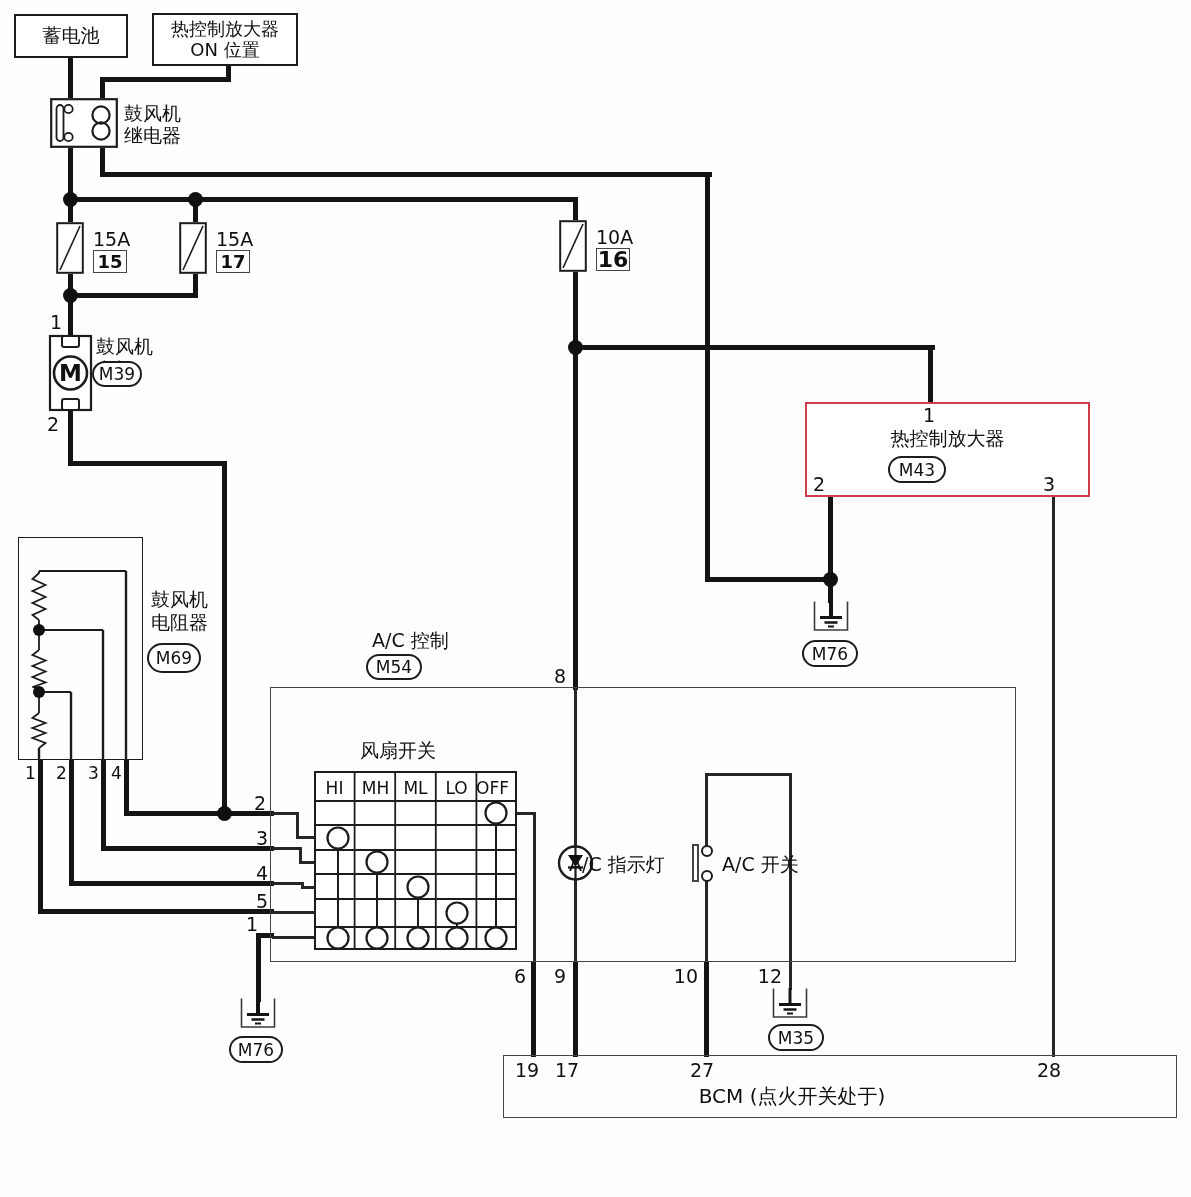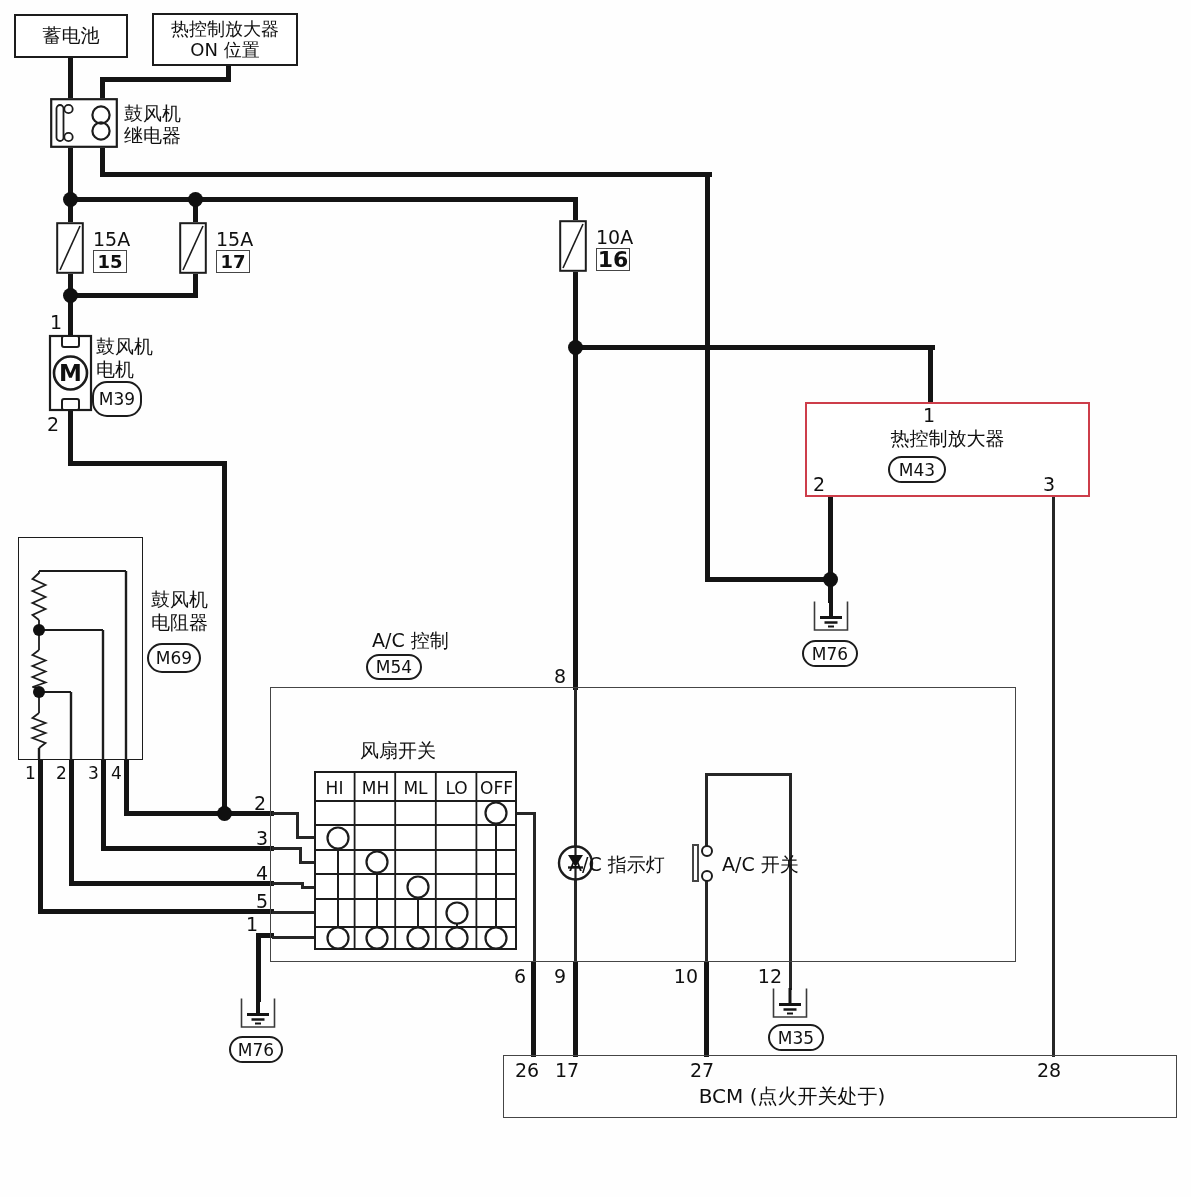--- a/index.html
+++ b/index.html
@@ -142,21 +142,21 @@
   <svg style="left:48px;top:333px" width="46" height="80" viewBox="0 0 46 80">
     <rect x="2" y="3" width="41" height="74" fill="#fff" stroke="#1c1c1c" stroke-width="2.2"></rect>
     <rect x="14" y="3" width="17" height="11" rx="2" fill="#fff" stroke="#1c1c1c" stroke-width="2"></rect>
     <rect x="14" y="66" width="17" height="11" rx="2" fill="#fff" stroke="#1c1c1c" stroke-width="2"></rect>
     <circle cx="22.5" cy="40" r="16.5" fill="#fff" stroke="#1c1c1c" stroke-width="2.6"></circle>
     <text x="22.5" y="48" text-anchor="middle" font-size="23" font-weight="bold" fill="#101010">M</text>
   </svg>
   <div class="pin r" style="left:41px;top:415px;width:18px">2</div>
   <div class="zh" style="left:96px;top:336px">鼓风机</div>
   <div class="zh" style="left:96px;top:359px">电机</div>
-  <div class="oval" style="left:92px;top:381px;width:50px;height:36px">
+  <div class="oval" style="left:92px;top:361px;width:50px;height:26px">
     <span>M39</span>
   </div>
 
   <div class="box" style="left:18px;top:537px;width:125px;height:223px;border-width:1.8px;background:transparent"></div>
   <svg style="left:18px;top:537px" width="125" height="223" viewBox="0 0 125 223">
     <polyline points="21,34 21,36 14.5,42 27.5,48 14.5,54 27.5,60 14.5,66 27.5,72 14.5,78 21,83" fill="none" stroke="#1c1c1c" stroke-width="1.8"></polyline>
     <polyline points="21,113 14.5,118 27.5,123.5 14.5,129 27.5,134.5 14.5,140 27.5,145.5 14.5,150 21,151" fill="none" stroke="#1c1c1c" stroke-width="1.8"></polyline>
     <polyline points="21,176 14.5,181 27.5,186 14.5,191 27.5,196 14.5,201 27.5,206 21,211" fill="none" stroke="#1c1c1c" stroke-width="1.8"></polyline>
     <line x1="21" y1="34" x2="108" y2="34" stroke="#1c1c1c" stroke-width="2"></line>
     <line x1="108" y1="34" x2="108" y2="223" stroke="#1c1c1c" stroke-width="2.4"></line>
@@ -239,21 +239,21 @@
     <circle cx="24" cy="167" r="10.5" fill="#fff" stroke="#1c1c1c" stroke-width="2.2"></circle>
     <circle cx="63" cy="167" r="10.5" fill="#fff" stroke="#1c1c1c" stroke-width="2.2"></circle>
     <circle cx="104" cy="167" r="10.5" fill="#fff" stroke="#1c1c1c" stroke-width="2.2"></circle>
     <circle cx="143" cy="167" r="10.5" fill="#fff" stroke="#1c1c1c" stroke-width="2.2"></circle>
     <circle cx="182" cy="167" r="10.5" fill="#fff" stroke="#1c1c1c" stroke-width="2.2"></circle>
   </svg>
   <div class="hdr" style="left:314px;top:778px;width:41px">HI</div>
   <div class="hdr" style="left:355px;top:778px;width:41px">MH</div>
   <div class="hdr" style="left:395px;top:778px;width:41px">ML</div>
   <div class="hdr" style="left:436px;top:778px;width:41px">LO</div>
-  <div class="hdr" style="left:476px;top:778px;width:41px">OFF</div>
+  <div class="hdr" style="left:476px;top:778px;width:25px">OFF</div>
 
   <svg style="left:556px;top:844px" width="40" height="38" viewBox="0 0 40 38">
     <circle cx="19.5" cy="19" r="16.5" fill="#fff" stroke="#1c1c1c" stroke-width="2.4"></circle>
     <line x1="19.5" y1="3" x2="19.5" y2="11" stroke="#1c1c1c" stroke-width="2.2"></line>
     <polygon points="12,11 27,11 19.5,23" fill="#101010"></polygon>
     <line x1="12" y1="23.5" x2="27" y2="23.5" stroke="#1c1c1c" stroke-width="2.4"></line>
     <line x1="19.5" y1="23.5" x2="19.5" y2="35" stroke="#1c1c1c" stroke-width="2.2"></line>
   </svg>
   <div class="zh" style="left:569px;top:854px">A/C 指示灯</div>
 
@@ -283,20 +283,20 @@
     <line x1="19" y1="0" x2="19" y2="16" stroke="#141414" stroke-width="4"></line>
     <line x1="8" y1="16.5" x2="30" y2="16.5" stroke="#141414" stroke-width="3"></line>
     <line x1="12.5" y1="21.5" x2="25.5" y2="21.5" stroke="#141414" stroke-width="2.5"></line>
     <line x1="16" y1="25.5" x2="22" y2="25.5" stroke="#141414" stroke-width="2"></line>
   </svg>
   <div class="oval" style="left:229px;top:1036px;width:54px;height:27px">
     <span>M76</span>
   </div>
 
   <div class="lightbox" style="left:503px;top:1055px;width:674px;height:63px;border-width:1.6px"></div>
-  <div class="pin" style="left:515px;top:1061px">26</div>
+  <div class="pin" style="left:515px;top:1061px">19</div>
   <div class="pin" style="left:555px;top:1061px">17</div>
   <div class="pin" style="left:690px;top:1061px">27</div>
   <div class="pin" style="left:1037px;top:1061px">28</div>
   <div class="zh" style="left:492px;top:1085px;width:600px;text-align:center;font-size:20px">BCM (点火开关处于)</div>
 
 
 </div>
 
 </body></html>

